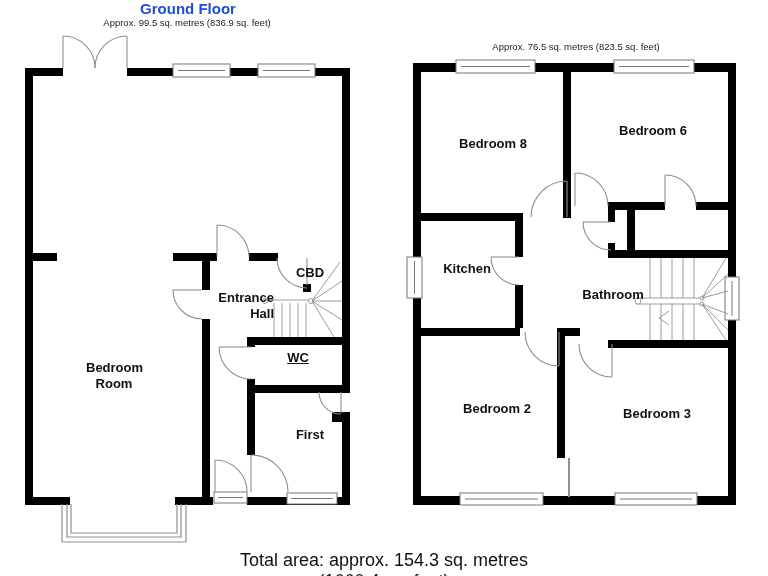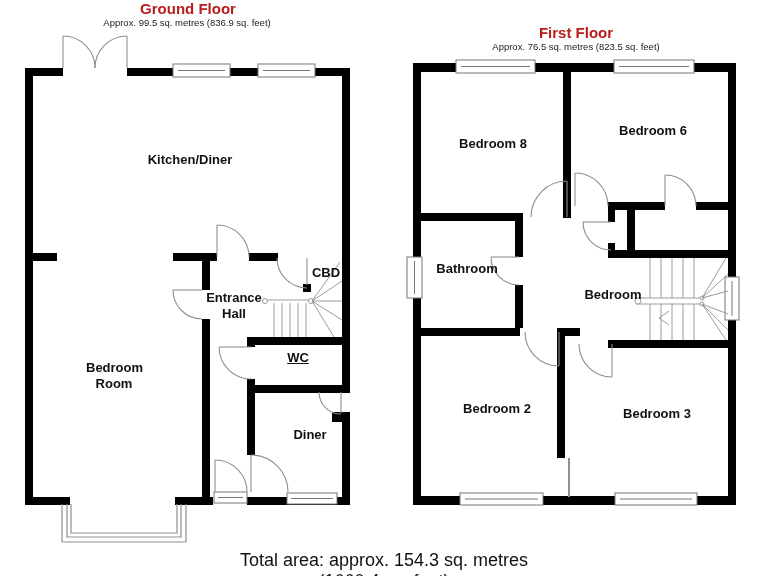--- a/index.html
+++ b/index.html
@@ -1,21 +1,21 @@
 <!DOCTYPE html>
 <html><head>
 <meta charset="utf-8">
 <style>
   html,body{margin:0;padding:0;background:#ffffff;}
   #canvas{position:relative;width:768px;height:576px;background:#ffffff;overflow:hidden;
           font-family:"Liberation Sans",sans-serif;}
   #plan-svg{position:absolute;left:0;top:0;}
   .label{position:absolute;text-align:center;color:#111;font-weight:bold;
          font-size:13px;line-height:1.2;letter-spacing:0px;}
-  .floor-title{position:absolute;text-align:center;color:#b91c1c;font-weight:bold;font-size:15px;}
+  .floor-title{position:absolute;text-align:center;color:#1d4ed8;font-weight:bold;font-size:15px;}
   .floor-subtitle{position:absolute;text-align:center;color:#222;font-weight:normal;font-size:9.5px;}
   .footer-total{position:absolute;text-align:center;color:#111;font-weight:normal;font-size:18px;}
 </style>
 </head>
 <body>
 
 <div id="canvas">
 
   <svg id="plan-svg" width="768" height="576" viewBox="0 0 768 576">
 
@@ -227,31 +227,29 @@
         <line x1="702" y1="304" x2="728" y2="330"></line>
         <line x1="702" y1="304" x2="726" y2="340"></line>
         <path d="M669,311 L659,318 L669,325"></path>
       </g>
     </g>
   </svg>
 
   <div class="floor-title" style="left:88px;top:0px;width:200px;">Ground Floor</div>
   <div class="floor-subtitle" style="left:67px;top:17px;width:240px;">Approx. 99.5 sq. metres (836.9 sq. feet)</div>
 
-  <div class="floor-title" style="left:476px;top:24px;width:200px;">First Floor</div>
   <div class="floor-subtitle" style="left:456px;top:41px;width:240px;">Approx. 76.5 sq. metres (823.5 sq. feet)</div>
 
-  <div class="label" style="left:130px;top:152px;width:120px;">Kitchen/Diner</div>
   <div class="label" style="left:86px;top:360px;width:56px;">Bedroom Room</div>
-  <div class="label" style="left:194px;top:290px;width:80px;">Entrance Hall</div>
-  <div class="label" style="left:304px;top:265px;width:44px;">CBD</div>
+  <div class="label" style="left:194px;top:290px;width:80px;text-align:right;">Entrance Hall</div>
+  <div class="label" style="left:288px;top:265px;width:44px;">CBD</div>
   <div class="label" style="left:278px;top:350px;width:40px;text-decoration:underline;">WC</div>
-  <div class="label" style="left:280px;top:427px;width:60px;">Diner</div>
+  <div class="label" style="left:280px;top:427px;width:60px;">First</div>
 
   <div class="label" style="left:448px;top:136px;width:90px;">Bedroom 8</div>
   <div class="label" style="left:608px;top:123px;width:90px;">Bedroom 6</div>
-  <div class="label" style="left:422px;top:261px;width:90px;">Bathroom</div>
-  <div class="label" style="left:568px;top:287px;width:90px;">Bedroom</div>
+  <div class="label" style="left:422px;top:261px;width:90px;">Kitchen</div>
+  <div class="label" style="left:568px;top:287px;width:90px;">Bathroom</div>
   <div class="label" style="left:452px;top:401px;width:90px;">Bedroom 2</div>
   <div class="label" style="left:612px;top:406px;width:90px;">Bedroom 3</div>
 
   <div class="footer-total" style="left:214px;top:550px;width:340px;">Total area: approx. 154.3 sq. metres (1660.4 sq. feet)</div>
 </div>
 
 </body></html>

